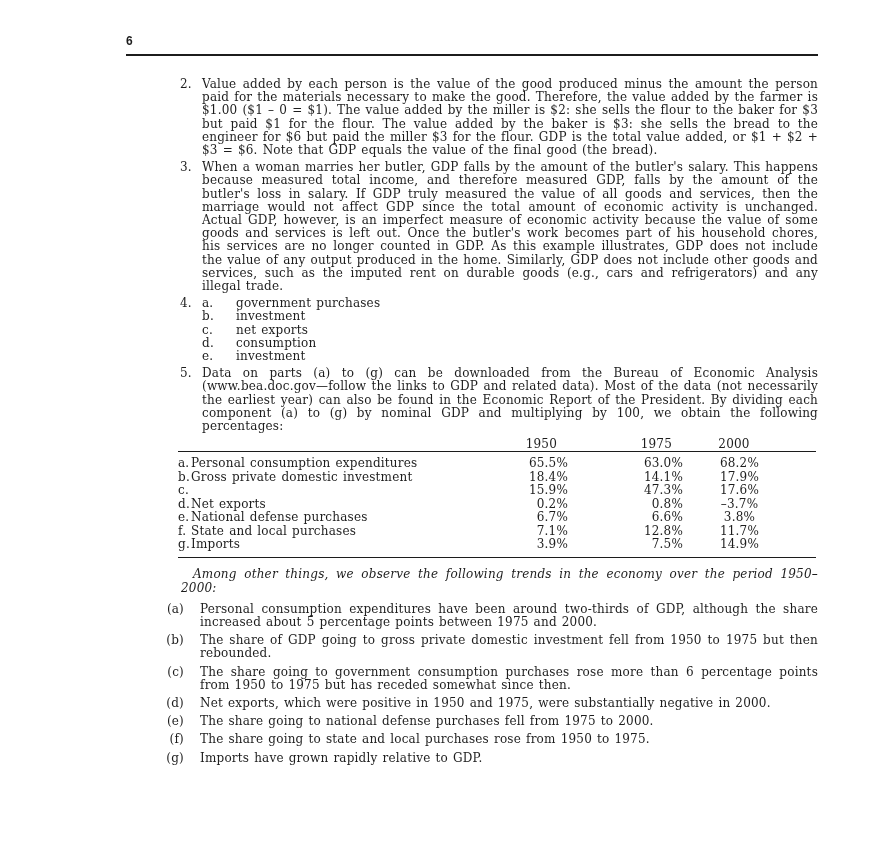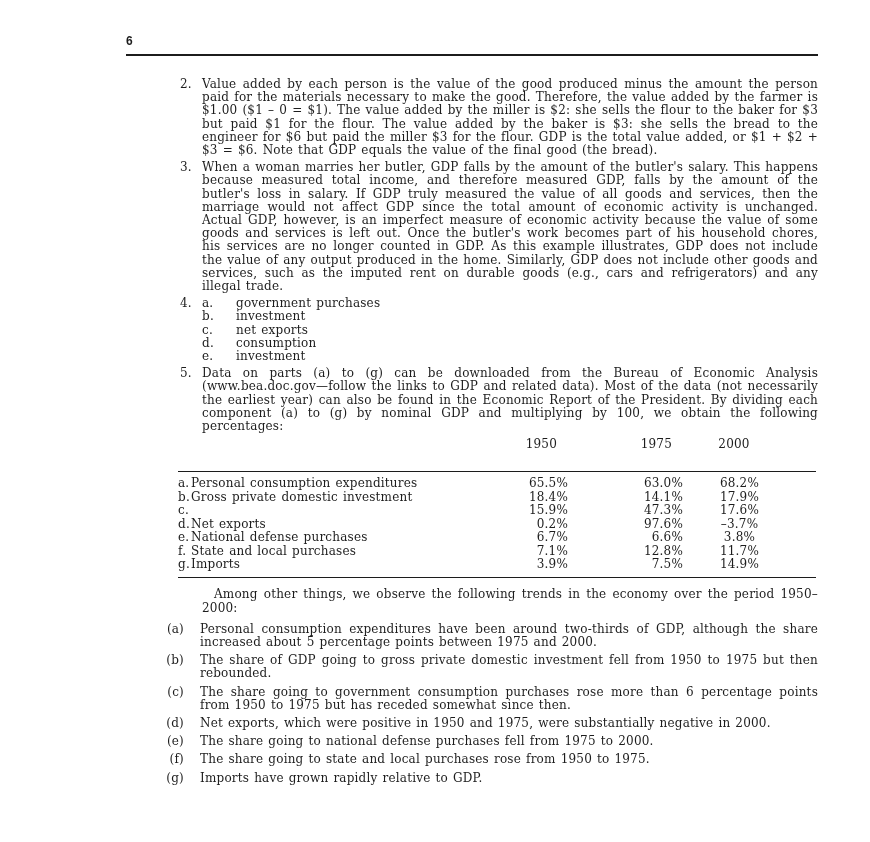--- a/index.html
+++ b/index.html
@@ -44,36 +44,36 @@
   .item { display: flex; margin-left: 30px; margin-bottom: 4px; }
   .inum { width: 22px; flex: none; }
   .itext { flex: 1; text-align: justify; }
   .opt { display: flex; }
   .oletter { width: 34px; flex: none; }
 
   
   .table-block { margin-left: 28px; width: 638px; margin-top: 5px; }
   .thead {
     display: flex;
-    padding: 0 20px 20px 0;
+    padding: 0 20px 0 0;
     border-bottom: 1.6px solid #1c1c1c;
   }
   .tbody {
     padding: 5px 20px 6px 0;
     border-bottom: 1.6px solid #1c1c1c;
   }
   .trow { display: flex; line-height: 13.4px; }
   .tl { width: 290px; flex: none; display: flex; }
   .rletter { width: 13px; flex: none; }
   .v { text-align: right; }
   .v1 { width: 100px; } .v2 { width: 115px; } .v3 { width: 113px; text-align: center; }
   .yr { padding-right: 11px; }
 
   .note { margin-left: 37px; margin-top: 7px; }
-  .intro { margin-left: 52px; margin-top: 10px; text-indent: 12px; text-align: justify; }
+  .intro { margin-left: 31px; margin-top: 10px; text-indent: 12px; text-align: justify; font-style: italic; }
   .trend { display: flex; margin-top: 5px; }
   .trend.first { margin-top: 8px; }
   .tletter { width: 34px; flex: none; text-align: right; margin-right: 16px; }
   .ttext { flex: 1; text-align: justify; }
   .italic { }
 </style>
 </head>
 <body>
 
 <div class="page">
@@ -158,21 +158,21 @@
           <span class="v v1">15.9%</span>
           <span class="v v2">47.3%</span>
           <span class="v v3">17.6%</span>
         </div>
         <div class="trow">
           <span class="tl">
               <span class="rletter">d.</span>
               <span>Net exports</span>
             </span>
           <span class="v v1">0.2%</span>
-          <span class="v v2">97.6%</span>
+          <span class="v v2">0.8%</span>
           <span class="v v3">–3.7%</span>
         </div>
         <div class="trow">
           <span class="tl">
               <span class="rletter">e.</span>
               <span>National defense purchases</span>
             </span>
           <span class="v v1">6.7%</span>
           <span class="v v2">6.6%</span>
           <span class="v v3">3.8%</span>

